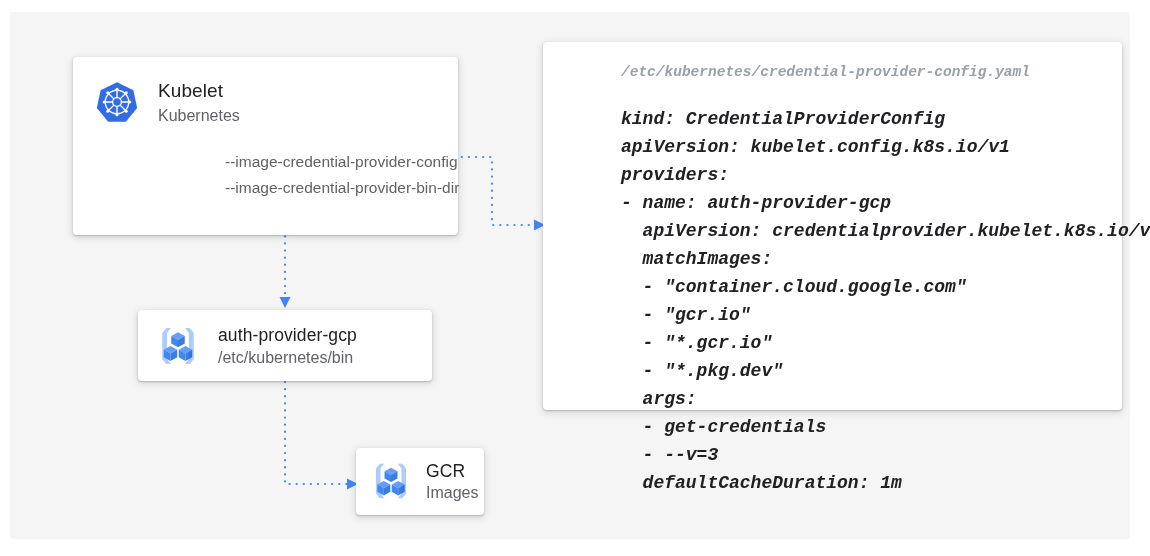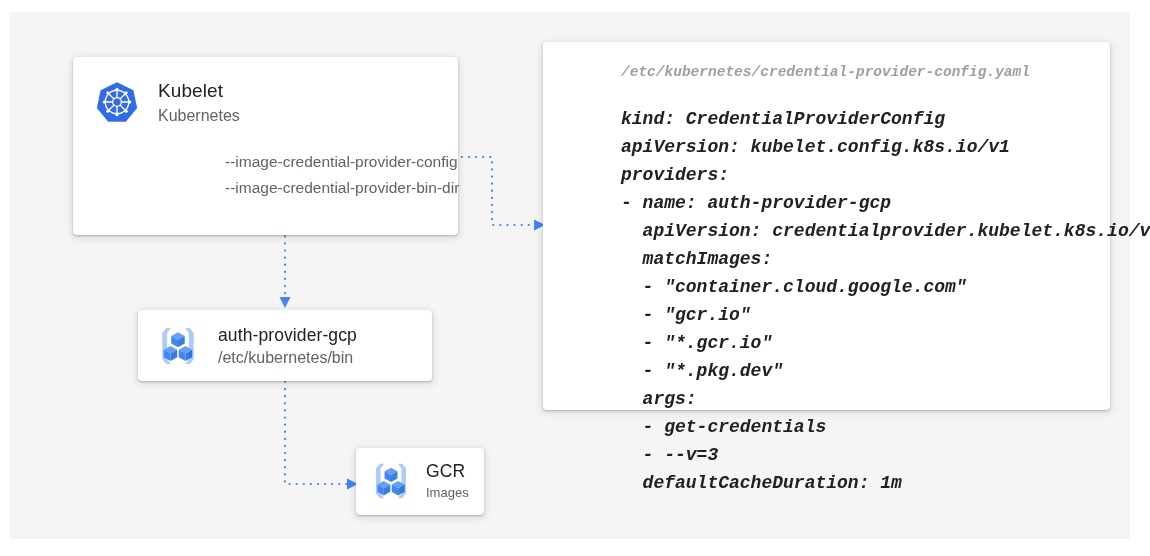--- a/index.html
+++ b/index.html
@@ -117,28 +117,29 @@
   .card-gcr {
     left: 356px;
     top: 448px;
     width: 128px;
     height: 67px;
   }
   .card-gcr .inner { left: 12px; top: 10px; }
   .card-gcr .gcp-icon { width: 46px; height: 46px; flex: 0 0 46px; }
   .card-gcr .node-titles { margin-left: 12px; }
   .card-gcr .node-title { font-size: 17.5px; line-height: 22px; }
-  .card-gcr .node-sub   { font-size: 13px;   line-height: 21px; margin-top: 0; }
+  .card-gcr .node-sub   { font-size: 16px;   line-height: 21px; margin-top: 0; }
 
   
   .card-yaml {
     left: 543px;
     top: 42px;
     width: 567px;
     height: 368px;
+    padding-left: 12px;
   }
   .yaml-body {
     position: absolute;
     left: 78px;
     top: 20px;
     right: 10px;
   }
   .yaml-path {
     font-family: "Liberation Mono", "DejaVu Sans Mono", monospace;
     font-weight: bold;

